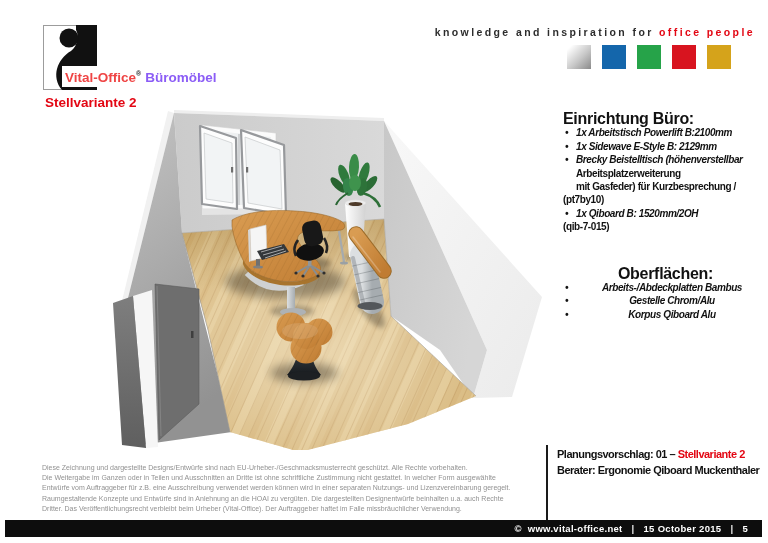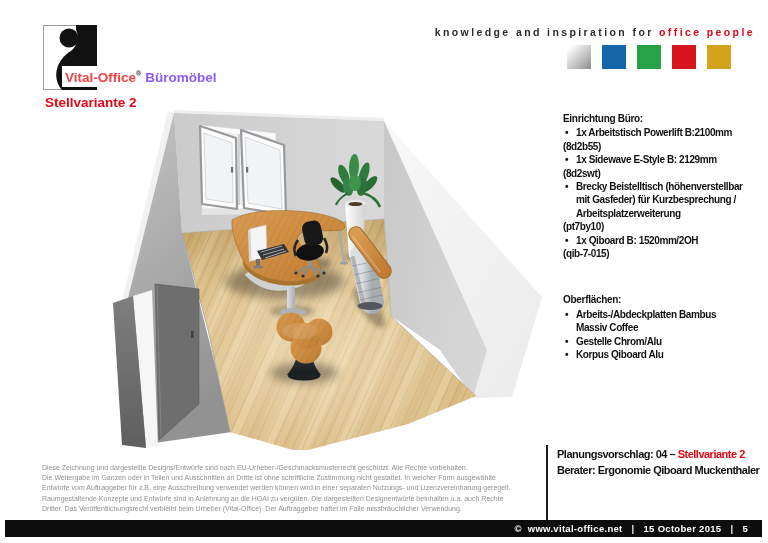--- a/index.html
+++ b/index.html
@@ -17,26 +17,26 @@
 
   .tagline{position:absolute;top:26px;right:13px;font-size:10.5px;font-weight:bold;
            letter-spacing:2.4px;color:#2d2d2d;white-space:nowrap;text-align:center;}
   .tagline .red{color:#e30613;}
   .squares{position:absolute;top:45px;right:37px;display:flex;gap:11px;}
   .squares .sq{width:24px;height:24px;display:block;}
 
   
   .spec-panel{position:absolute;left:563px;top:112px;width:205px;font-weight:bold;
               font-size:10px;letter-spacing:-0.4px;line-height:13.4px;color:#111;}
-  .spec-title{font-size:10px;letter-spacing:-0.3px;margin:0 0 1px 0;}
+  .spec-title{font-size:16px;letter-spacing:-0.3px;margin:0 0 1px 0;}
   .spec-panel .ln{position:relative;white-space:nowrap;}
-  .spec-panel .bullet{padding-left:13px;}
+  .spec-panel .bullet{padding-left:13px;font-style:italic;}
   .spec-panel .bullet::before{content:"\2022";position:absolute;left:2px;}
   .spec-panel .cont{padding-left:13px;}
-  .surfaces-block{margin-top:33px;}
+  .surfaces-block{margin-top:33px;text-align:center;}
 
   
   .divider-v{position:absolute;left:546px;top:445px;width:2px;height:76px;background:#1a1a1a;}
   .proposal{position:absolute;left:557px;top:446px;width:208px;font-weight:bold;
             font-size:11px;letter-spacing:-0.5px;line-height:16.4px;color:#111;white-space:nowrap;}
   .proposal .red{color:#e30613;}
 
   
   .legal{position:absolute;left:42px;top:463px;width:505px;font-size:7px;line-height:10.2px;
          color:#919191;letter-spacing:0px;}
@@ -284,45 +284,42 @@
         <circle cx="196" cy="243" r="15.5" fill="url(#grain)"></circle>
         <ellipse cx="190" cy="226" rx="18" ry="8" fill="rgba(255,255,255,0.12)"></ellipse>
       </g>
     </g>
   </svg>
 
   <div class="spec-panel">
     <div class="spec-title">Einrichtung Büro:</div>
     <div>
         <div class="ln bullet">1x Arbeitstisch Powerlift B:2100mm</div>
-        <div class="ln code">(8d2b55)</div>
         <div class="ln bullet">1x Sidewave E-Style B: 2129mm</div>
-        <div class="ln code">(8d2swt)</div>
         <div class="ln bullet">Brecky Beistelltisch (höhenverstellbar</div>
+        <div class="ln cont">Arbeitsplatzerweiterung</div>
         <div class="ln cont">mit Gasfeder) für Kurzbesprechung /</div>
-        <div class="ln cont">Arbeitsplatzerweiterung</div>
         <div class="ln code">(pt7by10)</div>
         <div class="ln bullet">1x Qiboard B: 1520mm/2OH</div>
         <div class="ln code">(qib-7-015)</div>
       </div>
     <div class="surfaces-block">
       <div class="spec-title">Oberflächen:</div>
       <div>
           <div class="ln bullet">Arbeits-/Abdeckplatten Bambus</div>
-          <div class="ln cont">Massiv  Coffee</div>
           <div class="ln bullet">Gestelle Chrom/Alu</div>
           <div class="ln bullet">Korpus Qiboard Alu</div>
         </div>
     </div>
   </div>
 
   <div class="divider-v"></div>
   <div class="proposal">
     <div>
-      <span>Planungsvorschlag: 04 – </span><span class="red">Stellvariante 2</span>
+      <span>Planungsvorschlag: 01 – </span><span class="red">Stellvariante 2</span>
     </div>
     <div>Berater: Ergonomie Qiboard Muckenthaler</div>
   </div>
 
   <div class="legal">
       <div class="ln">Diese Zeichnung und dargestellte Designs/Entwürfe sind nach EU-Urheber-/Geschmacksmusterrecht geschützt. Alle Rechte vorbehalten.</div>
       <div class="ln">Die Weitergabe im Ganzen oder in Teilen und Ausschnitten an Dritte ist ohne schriftliche Zustimmung nicht gestattet. In welcher Form ausgewählte</div>
       <div class="ln">Entwürfe vom Auftraggeber für z.B. eine Ausschreibung verwendet werden können wird in einer separaten Nutzungs- und Lizenzvereinbarung geregelt.</div>
       <div class="ln">Raumgestaltende Konzepte und Entwürfe sind in Anlehnung an die HOAI zu vergüten. Die dargestellten Designentwürfe beinhalten u.a. auch Rechte</div>
       <div class="ln">Dritter. Das Veröffentlichungsrecht verbleibt beim Urheber (Vital-Office). Der Auftraggeber haftet im Falle missbräuchlicher Verwendung.</div>

